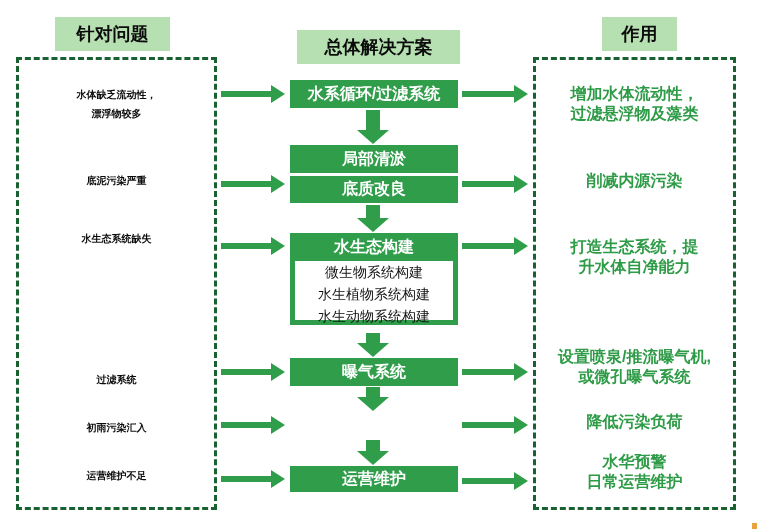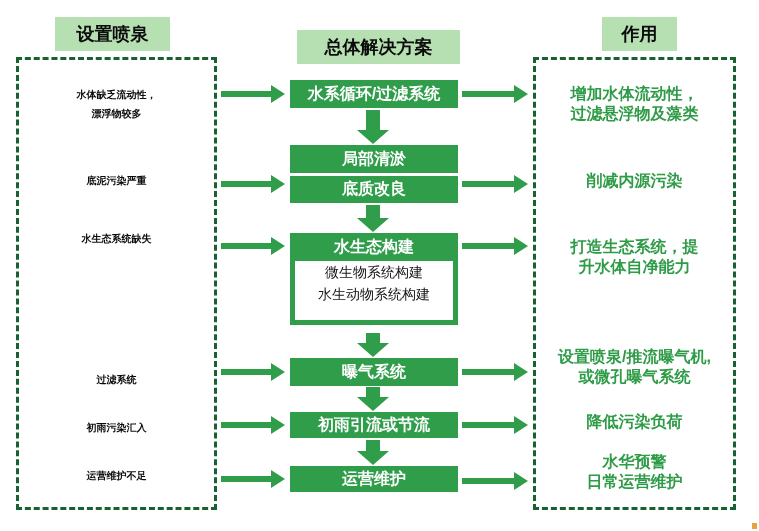--- a/index.html
+++ b/index.html
@@ -61,21 +61,21 @@
     border-top:14px solid var(--box-green);
     border-left:16px solid transparent;border-right:16px solid transparent;
   }
   .wm{position:absolute;left:752px;top:523px;width:5px;height:6px;background:var(--watermark-orange);}
 </style>
 </head>
 <body>
 
 <div class="canvas">
 
-  <div class="hdr" style="left:55px;top:17px;width:115px;height:34px;">设置喷泉</div>
+  <div class="hdr" style="left:55px;top:17px;width:115px;height:34px;">针对问题</div>
   <div class="hdr" style="left:297px;top:30px;width:163px;height:34px;">总体解决方案</div>
   <div class="hdr" style="left:602px;top:17px;width:75px;height:34px;">作用</div>
 
   <div class="panel" style="left:16px;top:57px;width:201px;height:453px;"></div>
   <div class="panel" style="left:533px;top:57px;width:203px;height:453px;"></div>
 
   <div class="ptext" style="top:85px;">水体缺乏流动性，
 漂浮物较多</div>
   <div class="ptext" style="top:171px;">底泥污染严重</div>
   <div class="ptext" style="top:229px;">水生态系统缺失</div>
@@ -84,26 +84,26 @@
   <div class="ptext" style="top:466px;">运营维护不足</div>
 
   <div class="sbox" style="top:80px;height:28px;">水系循环/过滤系统</div>
   <div class="sbox" style="top:145px;height:28px;">局部清淤</div>
   <div class="sbox" style="top:176px;height:27px;">底质改良</div>
 
   <div class="ecobox">
     <div class="eco-title">水生态构建</div>
     <div class="eco-inner">
       <div>微生物系统构建</div>
+      <div>水生植物系统构建</div>
       <div>水生动物系统构建</div>
     </div>
   </div>
 
   <div class="sbox" style="top:358px;height:28px;">曝气系统</div>
-  <div class="sbox" style="top:412px;height:26px;">初雨引流或节流</div>
   <div class="sbox" style="top:466px;height:26px;">运营维护</div>
 
   <div class="etext" style="top:84px;">增加水体流动性，
 过滤悬浮物及藻类</div>
   <div class="etext" style="top:171px;">削减内源污染</div>
   <div class="etext" style="top:237px;">打造生态系统，提
 升水体自净能力</div>
   <div class="etext" style="top:347px;">设置喷泉/推流曝气机,
 或微孔曝气系统</div>
   <div class="etext" style="top:412px;">降低污染负荷</div>

